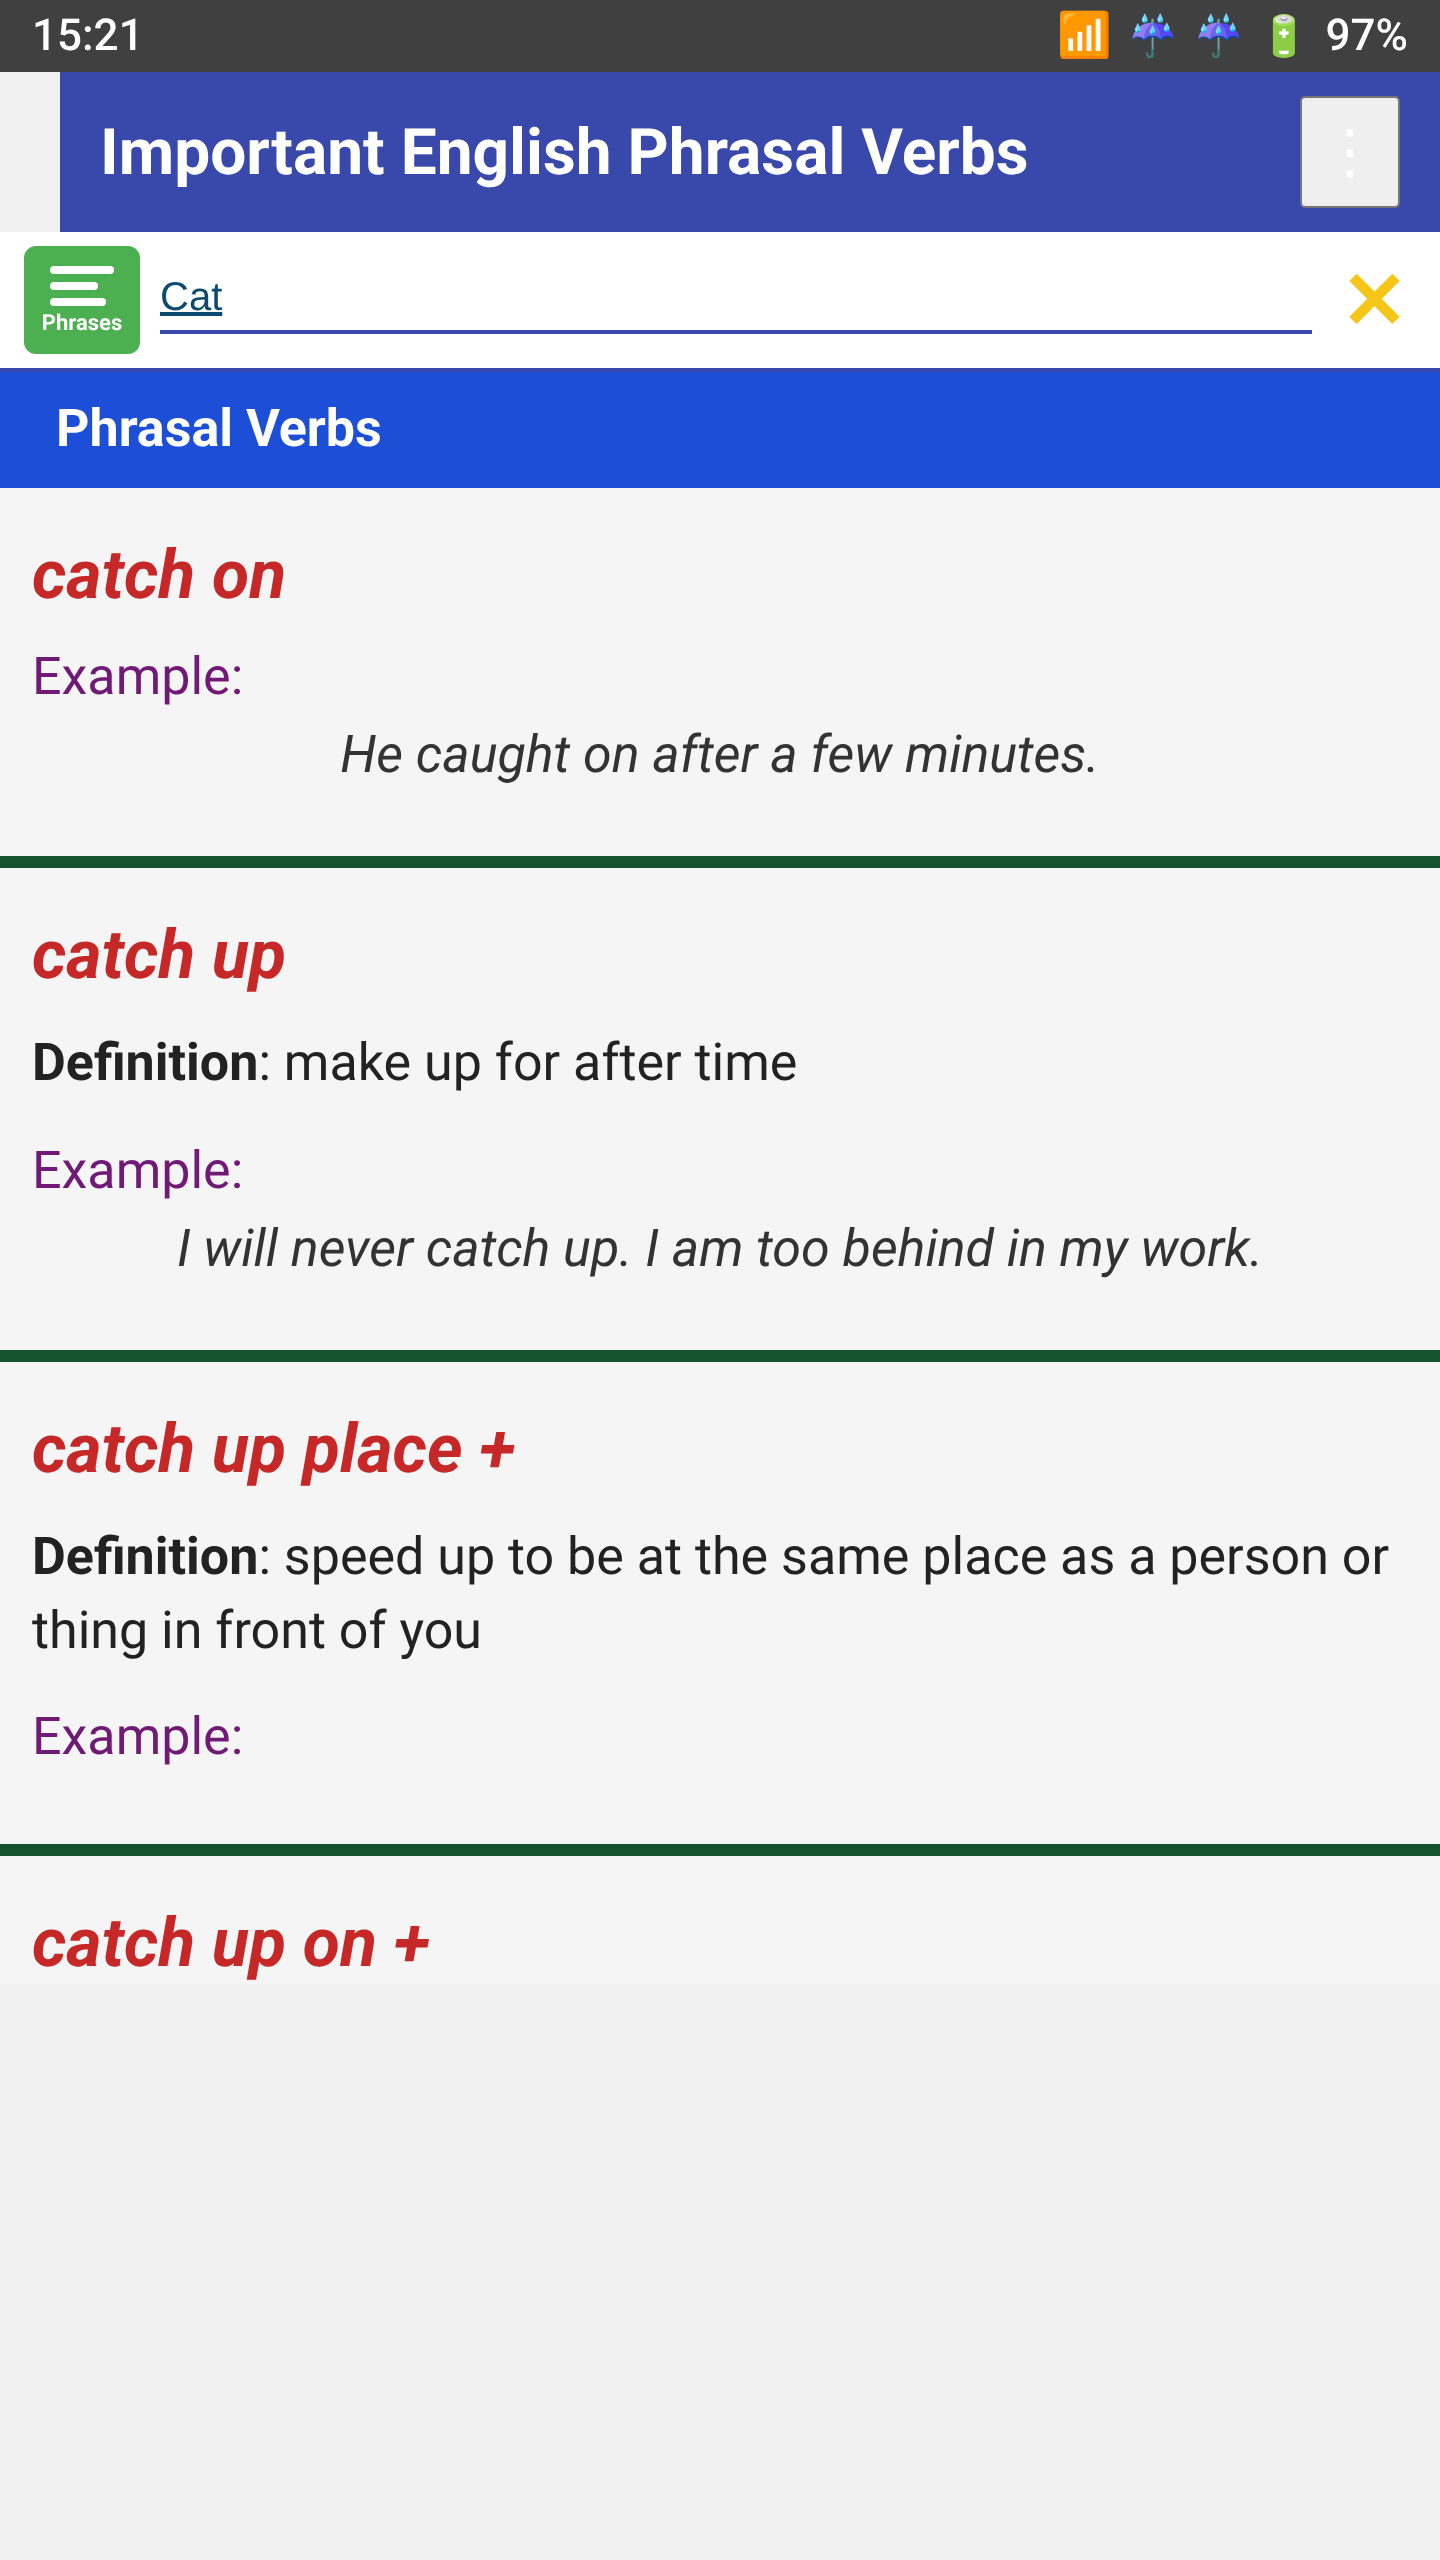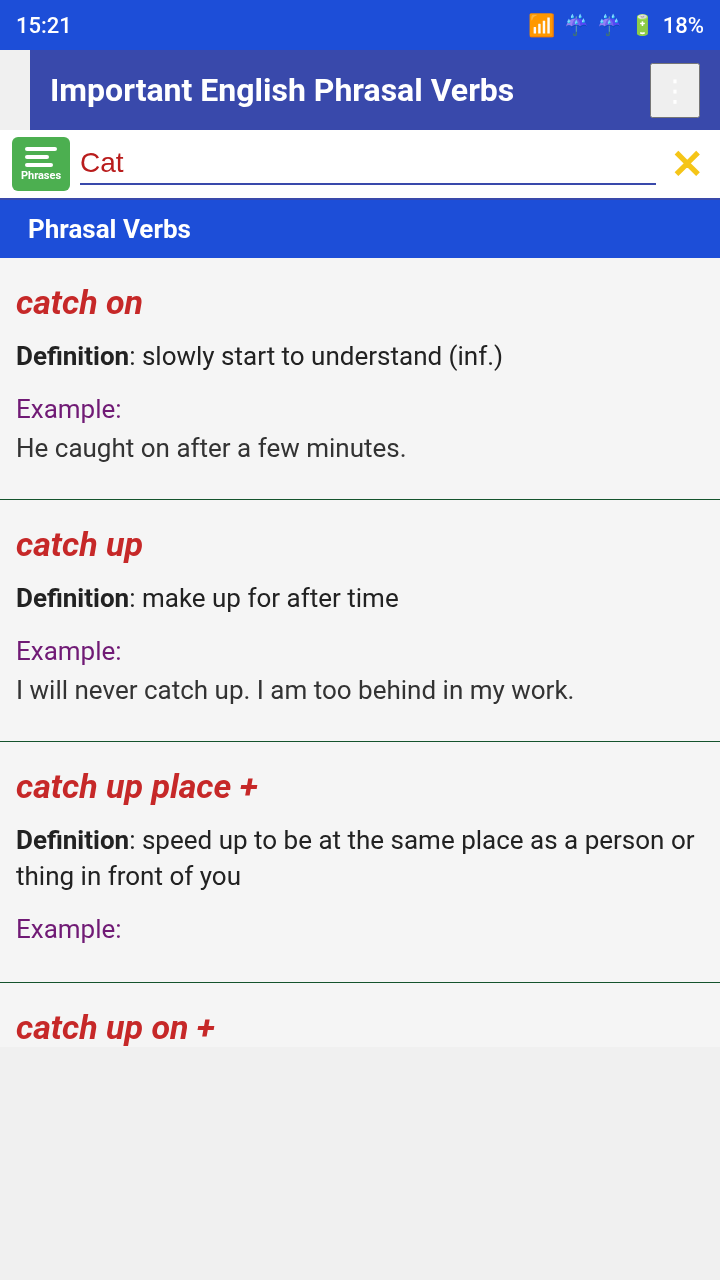--- a/index.html
+++ b/index.html
@@ -7,23 +7,23 @@
     body {
       width: 720px;
       min-height: 1280px;
       font-family: 'Roboto', Arial, sans-serif;
       background: #f0f0f0;
       overflow-x: hidden;
     }
 
     
     .status-bar {
-      background: #1d4ed8;
-      color: white;
-      height: 50px;
+      background: #404040;
+      color: white;
+      height: 36px;
       display: flex;
       align-items: center;
       justify-content: space-between;
       padding: 0 16px;
       font-size: 22px;
       font-weight: 500;
     }
     .status-right {
       display: flex;
       align-items: center;
@@ -94,24 +94,25 @@
       margin-top: 2px;
     }
     .search-input-wrap {
       flex: 1;
       border-bottom: 2px solid #3949ab;
     }
     .search-input {
       width: 100%;
       border: none;
       outline: none;
-      font-size: 28px;
-      color: #b91c1c;
+      font-size: 20px;
+      color: #0c4a6e;
       background: transparent;
       padding: 4px 0;
+      text-decoration: underline;
     }
     .clear-btn {
       background: none;
       border: none;
       cursor: pointer;
       font-size: 36px;
       color: #f5c518;
       padding: 4px;
       display: flex;
       align-items: center;
@@ -126,21 +127,21 @@
     .section-header-text {
       color: white;
       font-size: 26px;
       font-weight: bold;
     }
 
     
     .verb-card {
       background: #f5f5f5;
       padding: 24px 16px 32px 16px;
-      border-bottom: 1px solid #14532d;
+      border-bottom: 6px solid #14532d;
     }
     .verb-title {
       color: #c62828;
       font-size: 34px;
       font-weight: bold;
       font-style: italic;
       margin-bottom: 16px;
     }
     .verb-definition {
       font-size: 26px;
@@ -152,21 +153,23 @@
       font-weight: bold;
     }
     .verb-example-label {
       font-size: 26px;
       color: #701a75;
       margin-bottom: 6px;
     }
     .verb-example-text {
       font-size: 26px;
       color: #333;
+      font-style: italic;
       line-height: 1.4;
+      text-align: center;
     }
 
     
     .partial-card {
       background: #f5f5f5;
       padding: 24px 16px 0 16px;
     }
     .partial-card .verb-title {
       margin-bottom: 4px;
     }
@@ -174,21 +177,21 @@
 </head>
 <body>
 
 <div class="status-bar">
   <span>15:21</span>
   <div class="status-right">
     <span style="font-size:22px;">📶</span>
     <span style="font-size:20px;">☔</span>
     <span style="font-size:20px;">☔</span>
     <span style="font-size:20px;">🔋</span>
-    <span>18%</span>
+    <span>97%</span>
   </div>
 </div>
 
 <div class="app-bar">
   <span class="app-title">Important English Phrasal Verbs</span>
   <button class="more-icon">⋮</button>
 </div>
 
 <div class="search-bar">
   <div class="search-icon-box">
@@ -206,23 +209,20 @@
     <span style="color:#f5c518; font-size:40px; font-weight:bold;">✕</span>
   </button>
 </div>
 
 <div class="section-header">
   <span class="section-header-text">Phrasal Verbs</span>
 </div>
 
 <div class="verb-card">
   <div class="verb-title">catch on</div>
-  <div class="verb-definition">
-    <strong>Definition</strong><span>: slowly start to understand (inf.)</span>
-  </div>
   <div class="verb-example-label">Example:</div>
   <div class="verb-example-text">He caught on after a few minutes.</div>
 </div>
 
 <div class="verb-card">
   <div class="verb-title">catch up</div>
   <div class="verb-definition">
     <strong>Definition</strong><span>: make up for after time</span>
   </div>
   <div class="verb-example-label">Example:</div>

